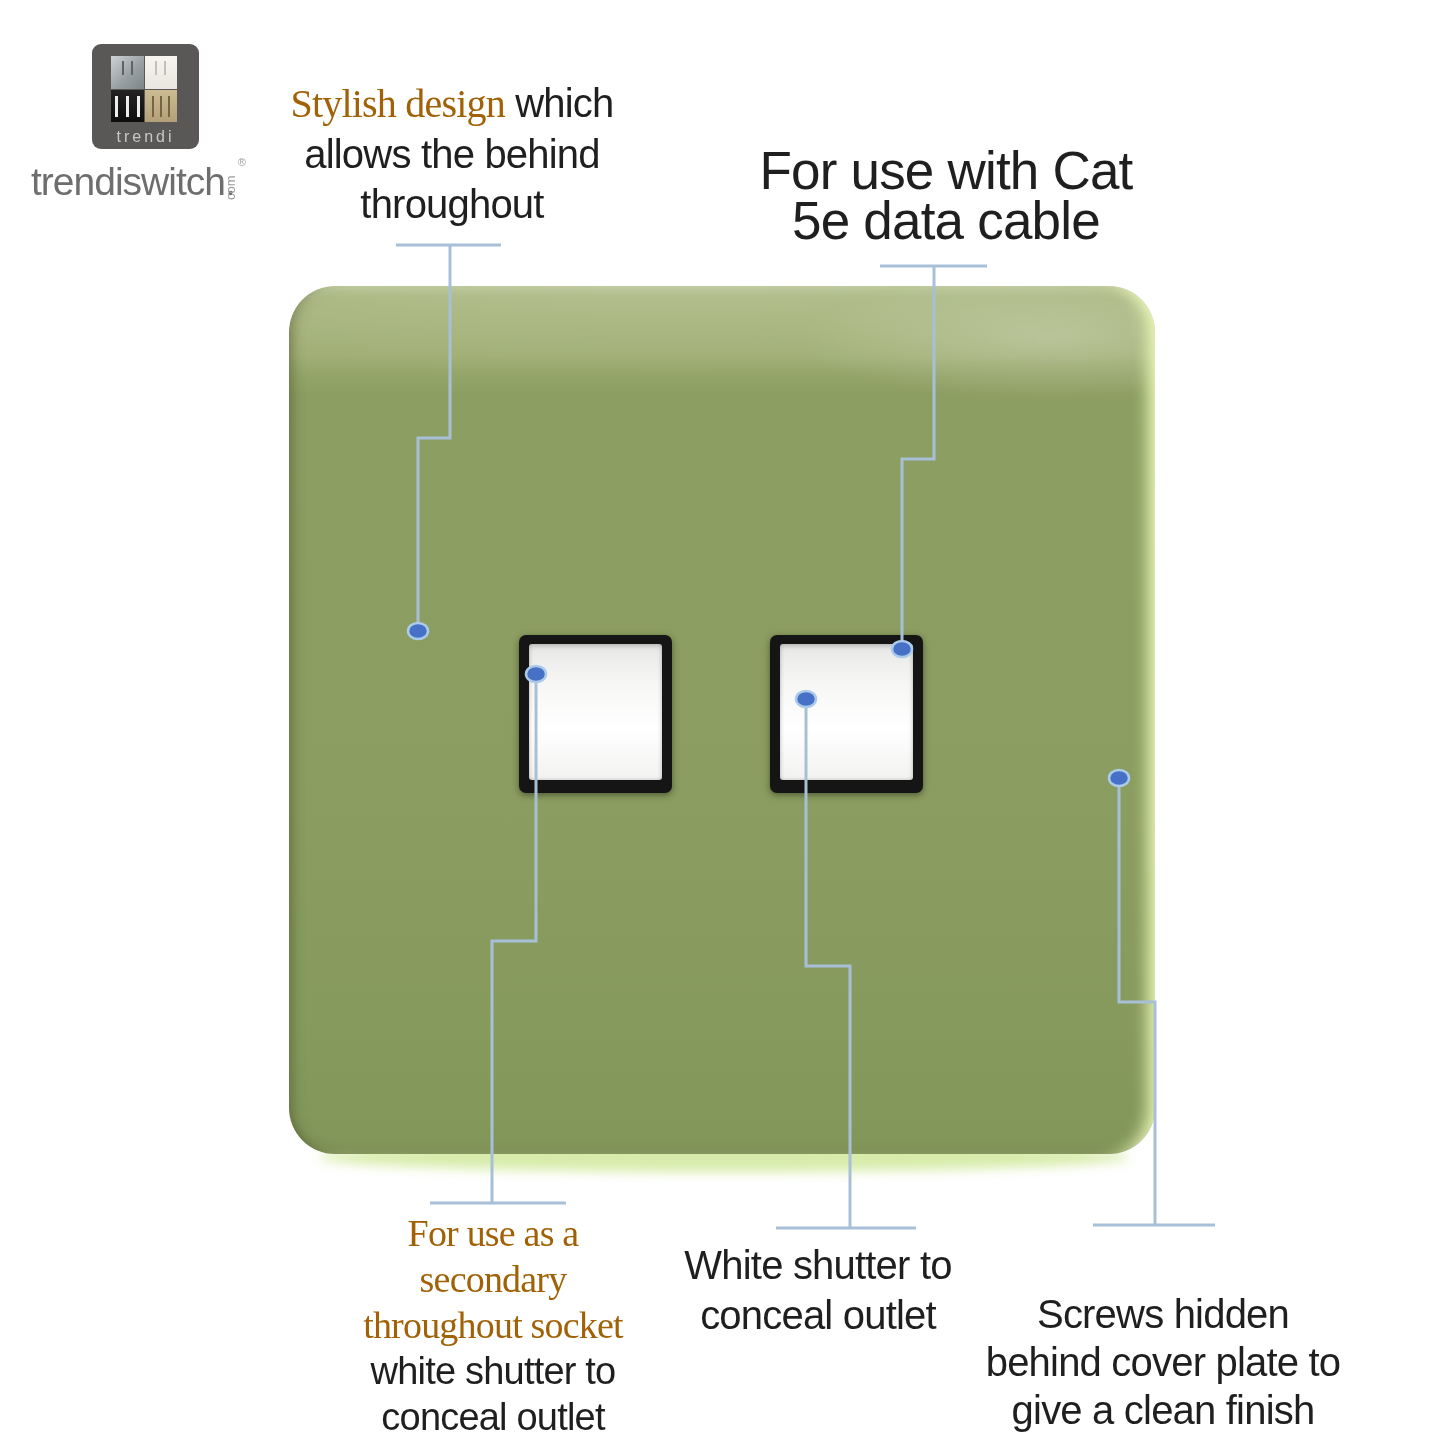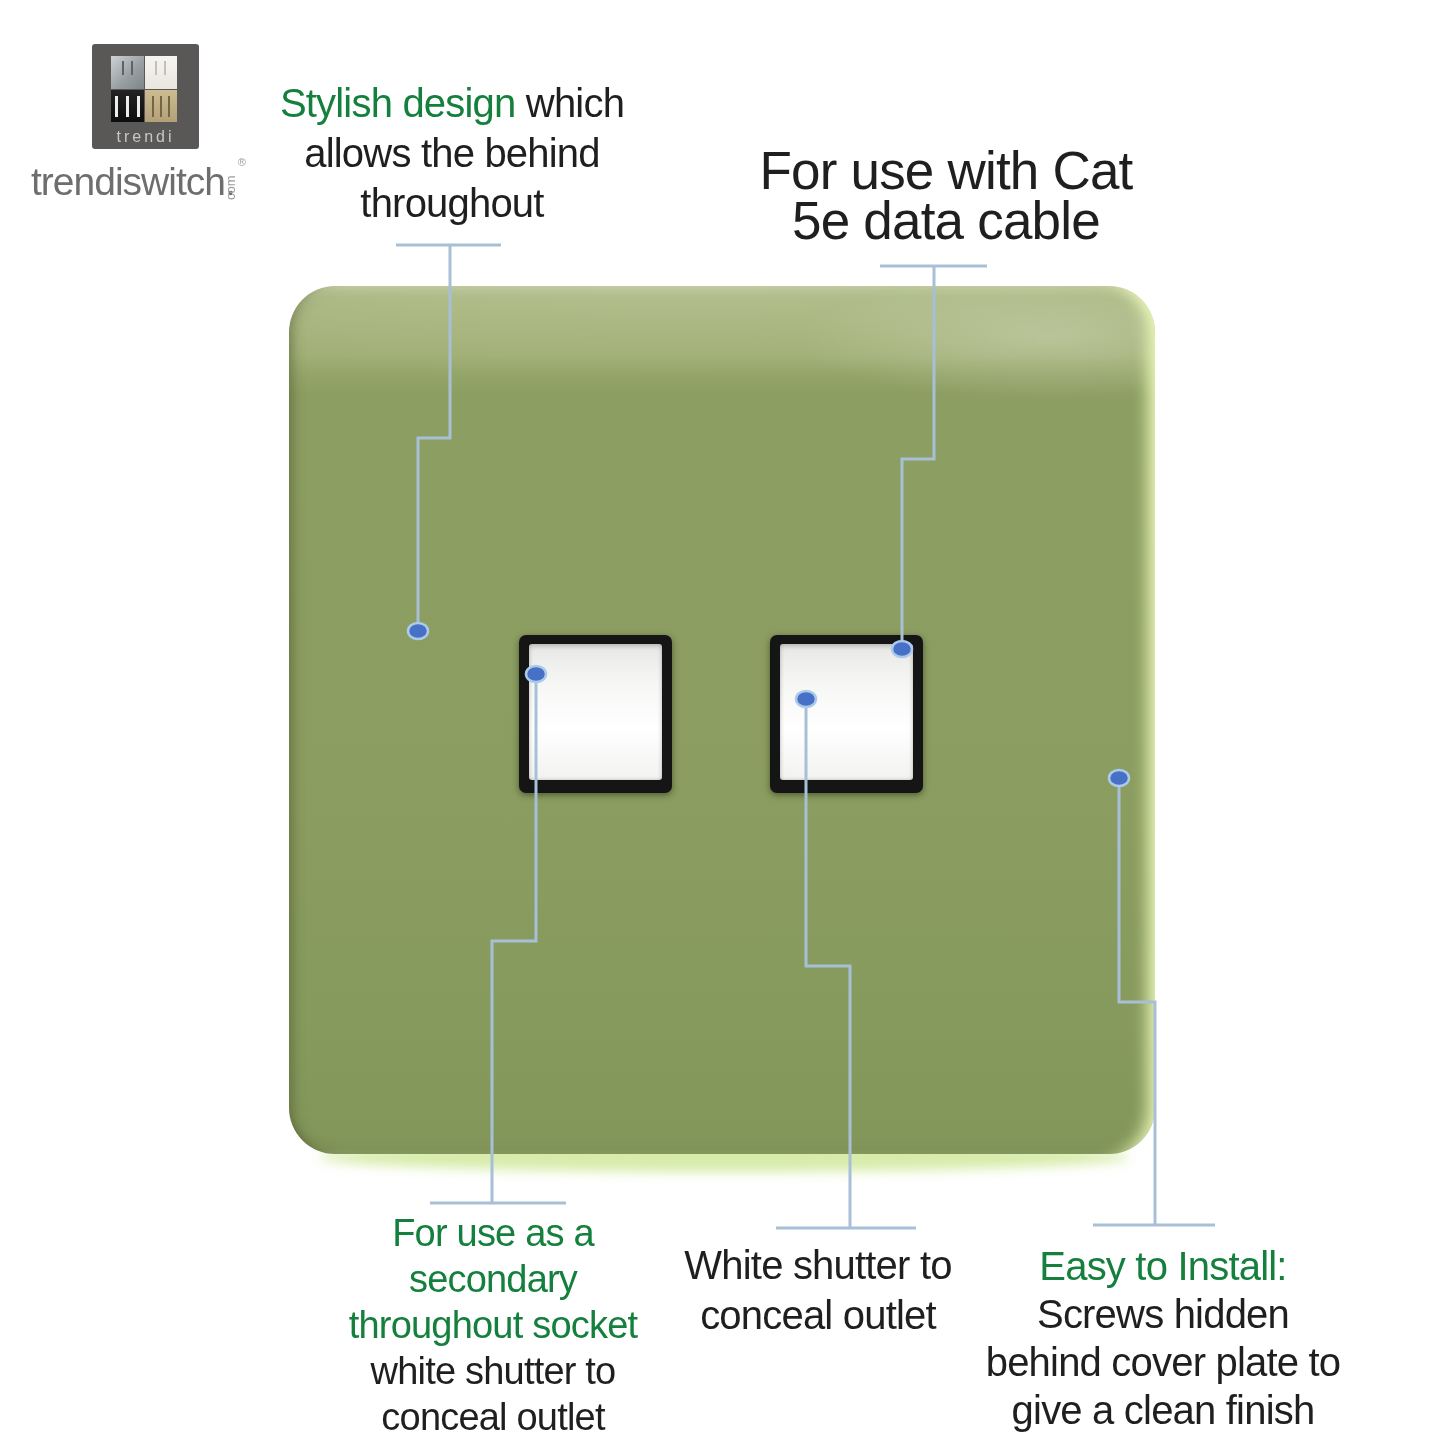--- a/index.html
+++ b/index.html
@@ -42,31 +42,31 @@
   }
   
   #callouts{position:absolute;left:0;top:0;z-index:4;pointer-events:none;}
   .cline{stroke:#a7c0d8;stroke-width:3;fill:none;}
   .cdot{fill:#4671c6;stroke:#accae9;stroke-width:2.5;}
   
   .ann{
     position:absolute;z-index:5;text-align:center;white-space:pre-line;
     color:#1f1f1f;letter-spacing:-0.8px;
   }
-  .seg-teal{color:#15803d;}
+  .seg-teal{color:#a16207;font-family:Liberation Serif, serif;}
   .seg-dark{color:#1f1f1f;}
   #ann-stylish{left:232px;top:78px;width:440px;font-size:40px;line-height:50px;}
   #ann-cat5e{left:756px;top:146px;width:380px;font-size:53px;line-height:50px;}
   #ann-secondary{left:295px;top:1210px;width:396px;font-size:38px;line-height:46px;}
   #ann-white-shutter{left:623px;top:1240px;width:390px;font-size:40px;line-height:50px;}
   #ann-easy{left:948px;top:1242px;width:430px;font-size:40px;line-height:48px;}
   
   #logo{
     position:absolute;left:92px;top:44px;width:107px;height:105px;
-    background:#5a5757;border-radius:3px;z-index:6;
+    background:#5a5757;border-radius:9px;z-index:6;
   }
   #logo-grid{
     position:absolute;left:19px;top:12px;width:66px;height:66px;
     display:grid;grid-template-columns:1fr 1fr;grid-template-rows:1fr 1fr;gap:1px;
   }
   .lsq{position:relative;}
   .lsq-silver{background:linear-gradient(135deg,#cdd2d5 0%,#9aa1a5 55%,#7e8589 100%);}
   .lsq-white{background:linear-gradient(180deg,#f7f5f0 0%,#e9e6df 100%);}
   .lsq-black{background:linear-gradient(180deg,#232323 0%,#0d0d0d 100%);}
   .lsq-tan{background:linear-gradient(180deg,#cdbb92 0%,#b3a078 100%);}
@@ -124,21 +124,21 @@
 throughout</span></div>
 <div class="ann" id="ann-cat5e"><span class="seg-dark">For use with Cat
 5e data cable</span></div>
 <div class="ann" id="ann-secondary"><span class="seg-teal">For use as a
 secondary
 throughout socket</span><span class="seg-dark">
 white shutter to
 conceal outlet</span></div>
 <div class="ann" id="ann-white-shutter"><span class="seg-dark">White shutter to
 conceal outlet</span></div>
-<div class="ann" id="ann-easy"><span class="seg-teal">Easy to Install:</span><span class="seg-dark">
+<div class="ann" id="ann-easy"><span class="seg-dark">
 Screws hidden
 behind cover plate to
 give a clean finish</span></div>
 
 <div id="logo">
   <div id="logo-grid">
     <div class="lsq lsq-silver">
       <div class="ticks">
           <div class="tick"></div>
           <div class="tick"></div>

